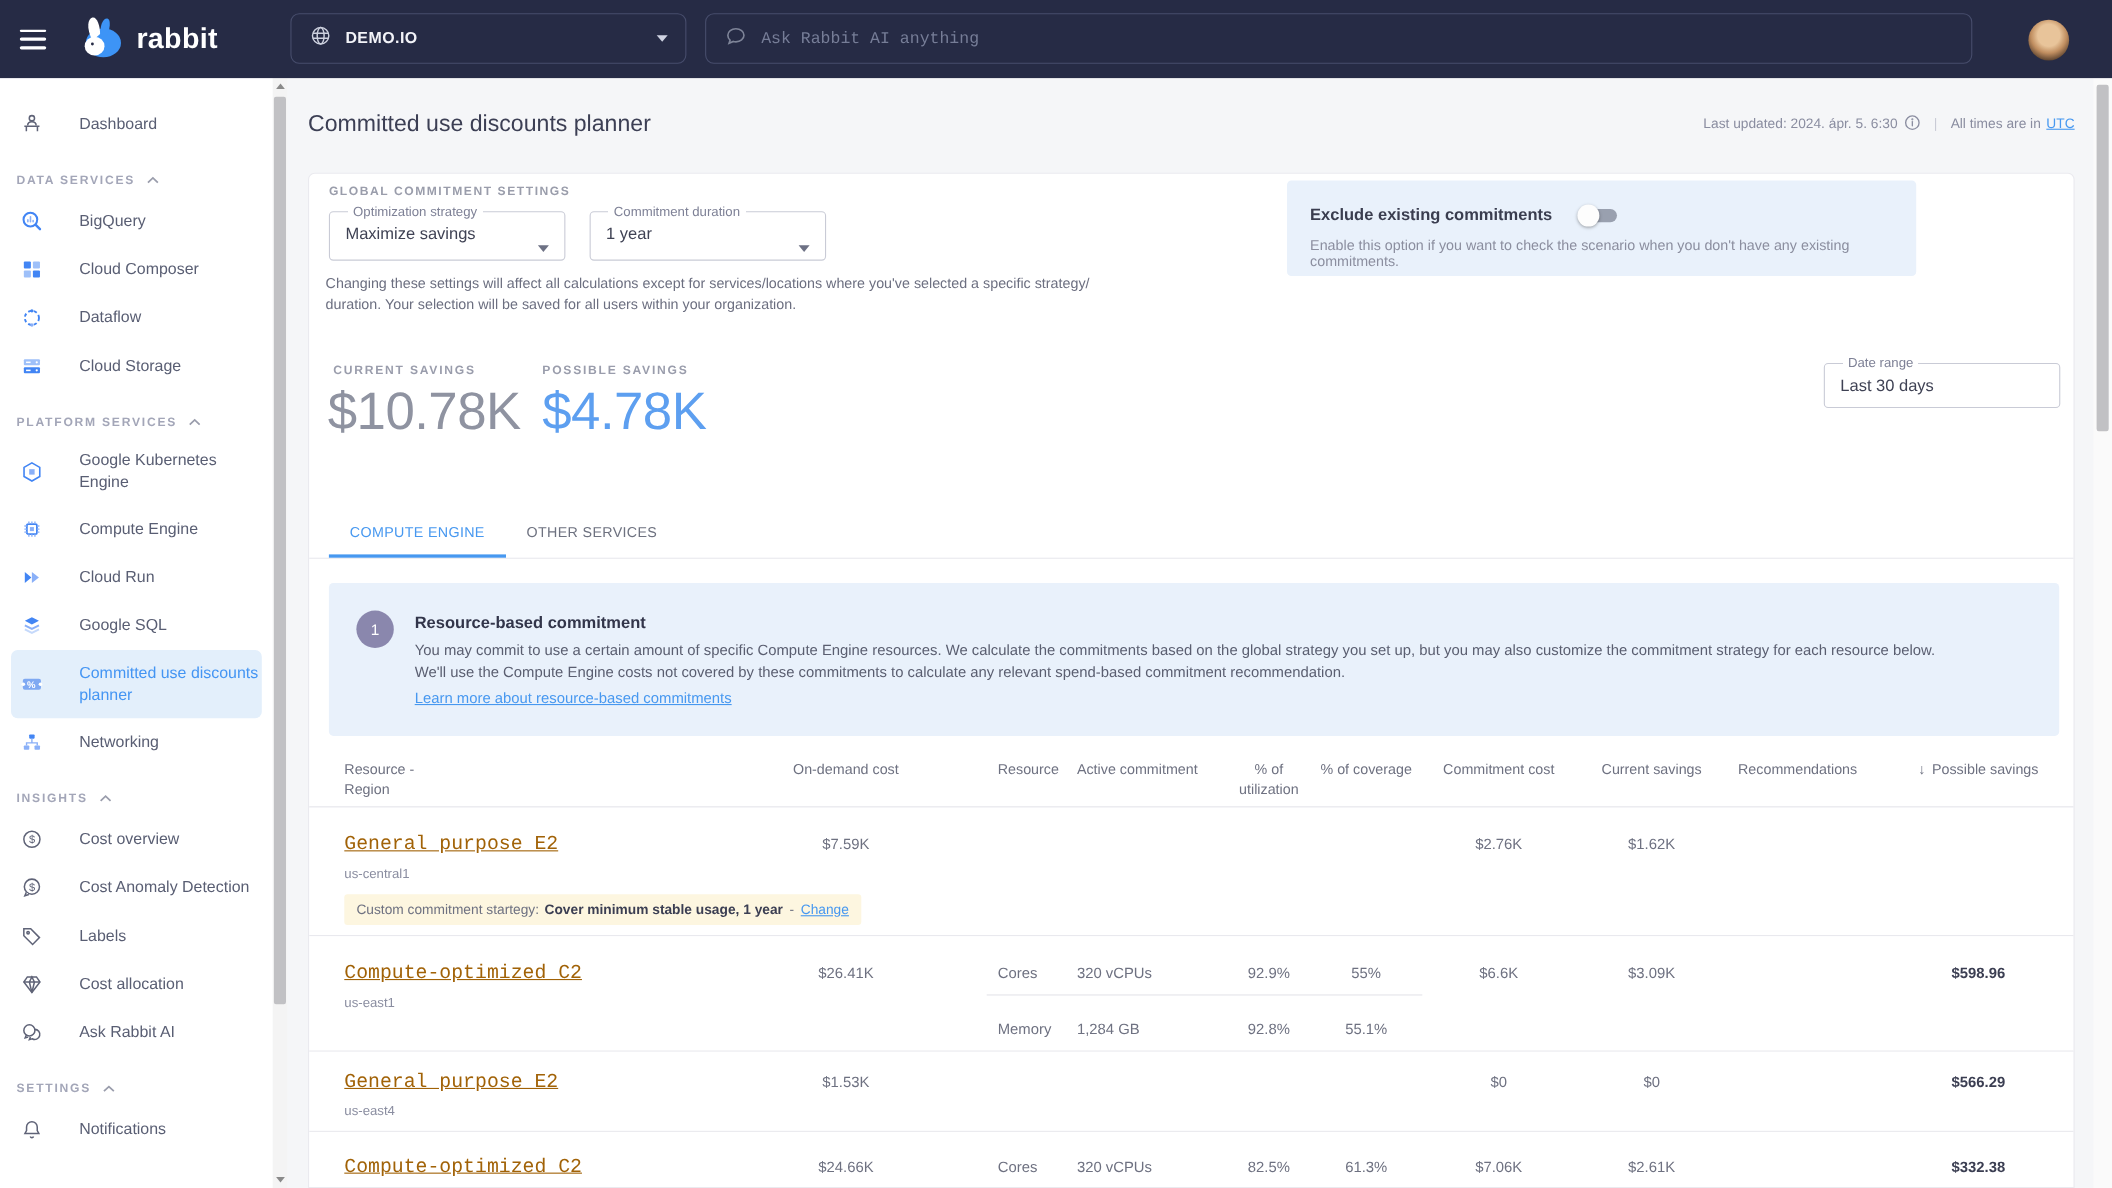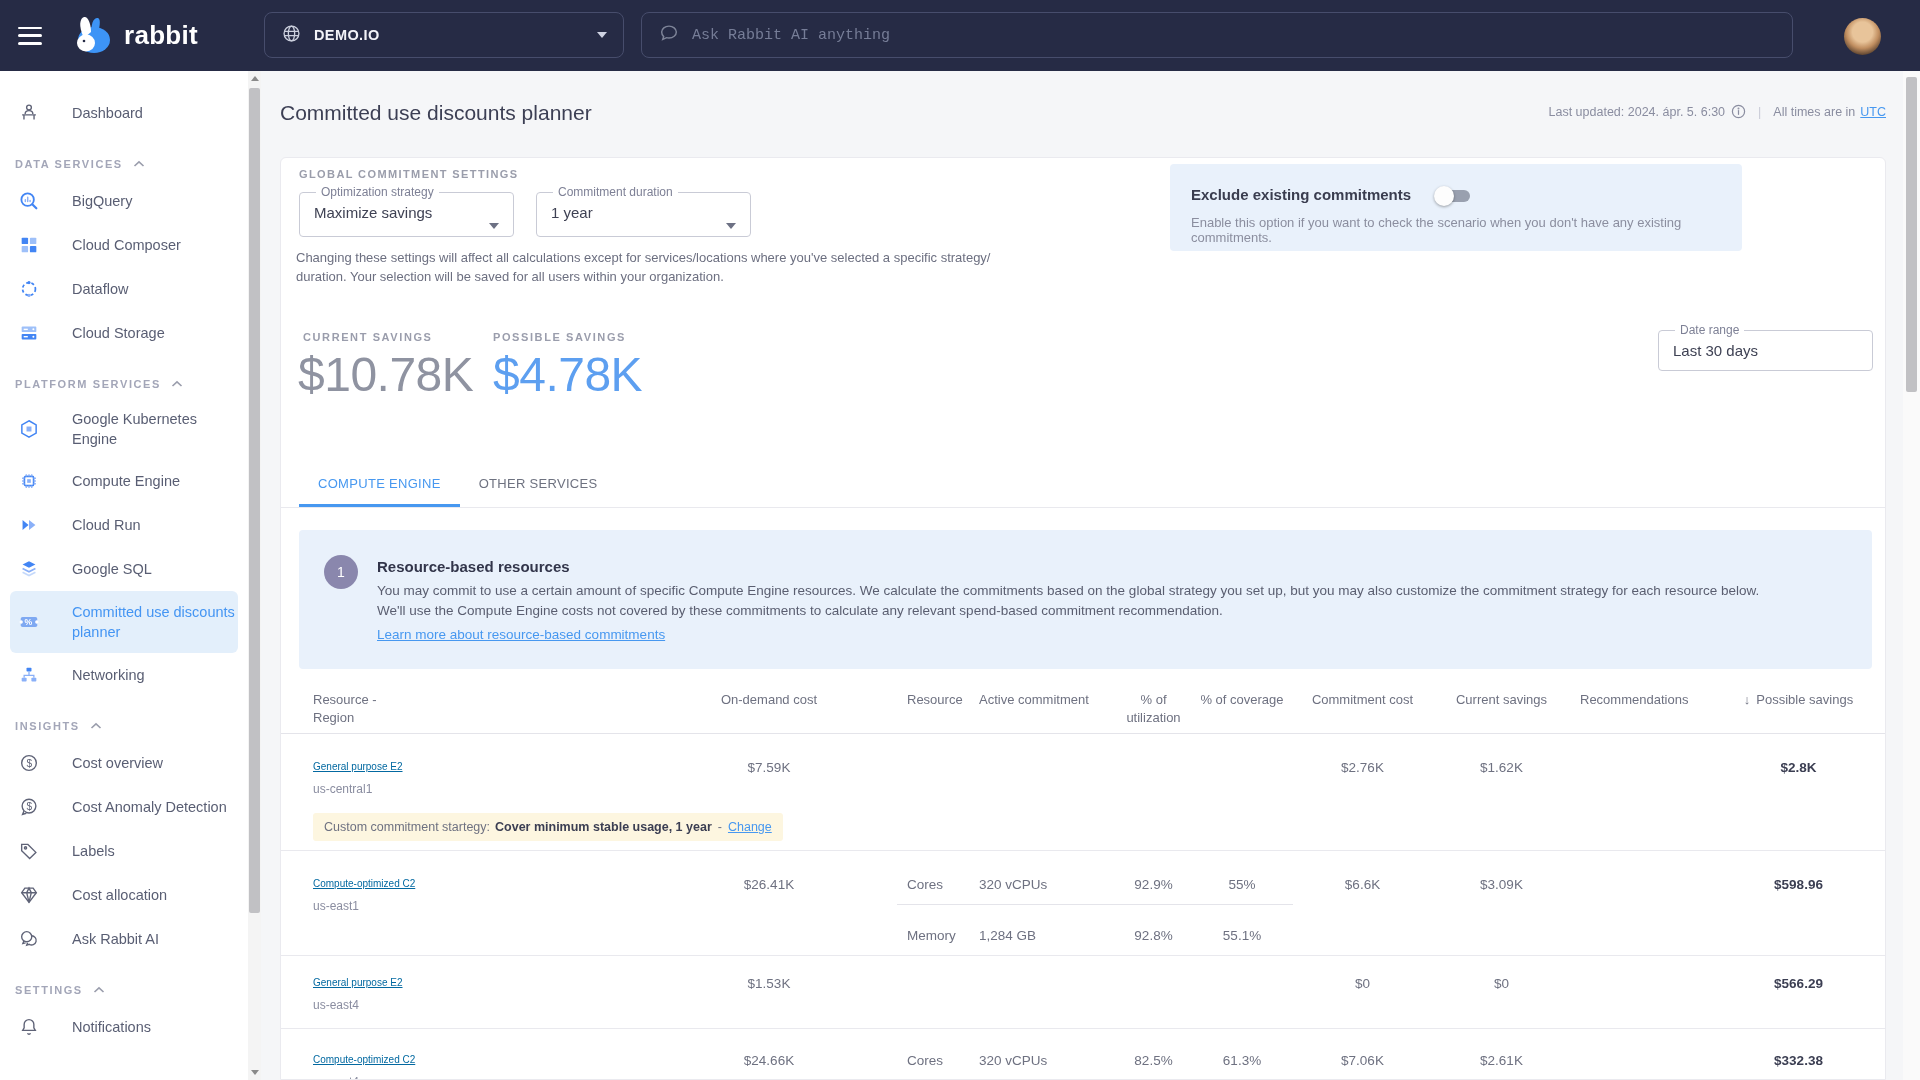--- a/index.html
+++ b/index.html
@@ -86,21 +86,21 @@
   .banner-link { position:absolute; left:78px; top:97px; font-size:13.5px; color:#4798f0; text-decoration:underline; cursor:pointer; }
 
   
   .tbl { position:absolute; left:0; top:524px; width:1606px; }
   .trow { display:grid; grid-template-columns:330px 252px 84px 134px 81px 96px 145px 133px 175px 111px; padding:0 33px 0 32px; position:relative; }
   .th { font-size:13px; color:#6e7181; line-height:18px; padding-top:9px; }
   .thead { height:52px; border-bottom:1px solid #e4e4ea; }
   .num { text-align:center; }
   .padl { padding-left:12px; }
   .cell { font-size:13.5px; color:#6e7181; padding-top:26px; }
-  .res-link { font-size:10px; color:#0369a1; text-decoration:underline; cursor:pointer; }
+  .res-link { font-size:18px; color:#a16207; text-decoration:underline; cursor:pointer;font-family:Liberation Mono, monospace; }
   .region { font-size:12px; color:#8a8da0; margin-top:9px; }
   .poss { font-weight:700; color:#3b3e52; }
   .row-1 { height:117px; border-bottom:1px solid #e9e9ee; }
   .row-2 { height:105px; border-bottom:1px solid #e9e9ee; }
   .row-3 { height:73px; border-bottom:1px solid #e9e9ee; }
   .row-4 { height:80px; }
   .cell-name { padding-top:24px; }
   .custom-strip { position:absolute; left:32px; top:79px; height:28px; background:#fdf6e0; border-radius:3px; display:flex; align-items:center; padding:0 11px; font-size:12.5px; color:#6e7181; white-space:nowrap; }
   .custom-strip b { color:#3b3e52; font-weight:700; margin-left:5px; }
   .custom-strip .dash { margin:0 6px; }
@@ -425,21 +425,21 @@
       <span class="val">Last 30 days</span>
     </fieldset>
 
     <div class="tabs">
       <div class="tab active">COMPUTE ENGINE</div>
       <div class="tab">OTHER SERVICES</div>
     </div>
 
     <div class="banner">
       <div class="step-circle">1</div>
-      <div class="banner-title">Resource-based resources</div>
+      <div class="banner-title">Resource-based commitment</div>
       <div class="banner-l1">You may commit to use a certain amount of specific Compute Engine resources. We calculate the commitments based on the global strategy you set up, but you may also customize the commitment strategy for each resource below.</div>
       <div class="banner-l2">We'll use the Compute Engine costs not covered by these commitments to calculate any relevant spend-based commitment recommendation.</div>
       <div class="banner-link">Learn more about resource-based commitments</div>
     </div>
 
     <div class="tbl">
 
       <div class="trow thead">
         <div class="th">
           <div>Resource -</div>
@@ -464,21 +464,20 @@
           <div class="region">us-central1</div>
         </div>
         <div class="cell num">$7.59K</div>
         <div class="cell padl"></div>
           <div class="cell"></div>
           <div class="cell num"></div>
           <div class="cell num"></div>
         <div class="cell num">$2.76K</div>
         <div class="cell num">$1.62K</div>
         <div class="cell padl"></div>
-        <div class="cell num poss">$2.8K</div>
         <div class="custom-strip">
           <span>Custom commitment startegy:</span>
           <b>Cover minimum stable usage, 1 year</b>
           <span class="dash">-</span>
           <span class="chg">Change</span>
         </div>
       </div>
 
       <div class="trow row-2">
         <div class="cell cell-name" style="padding-top:24px">

